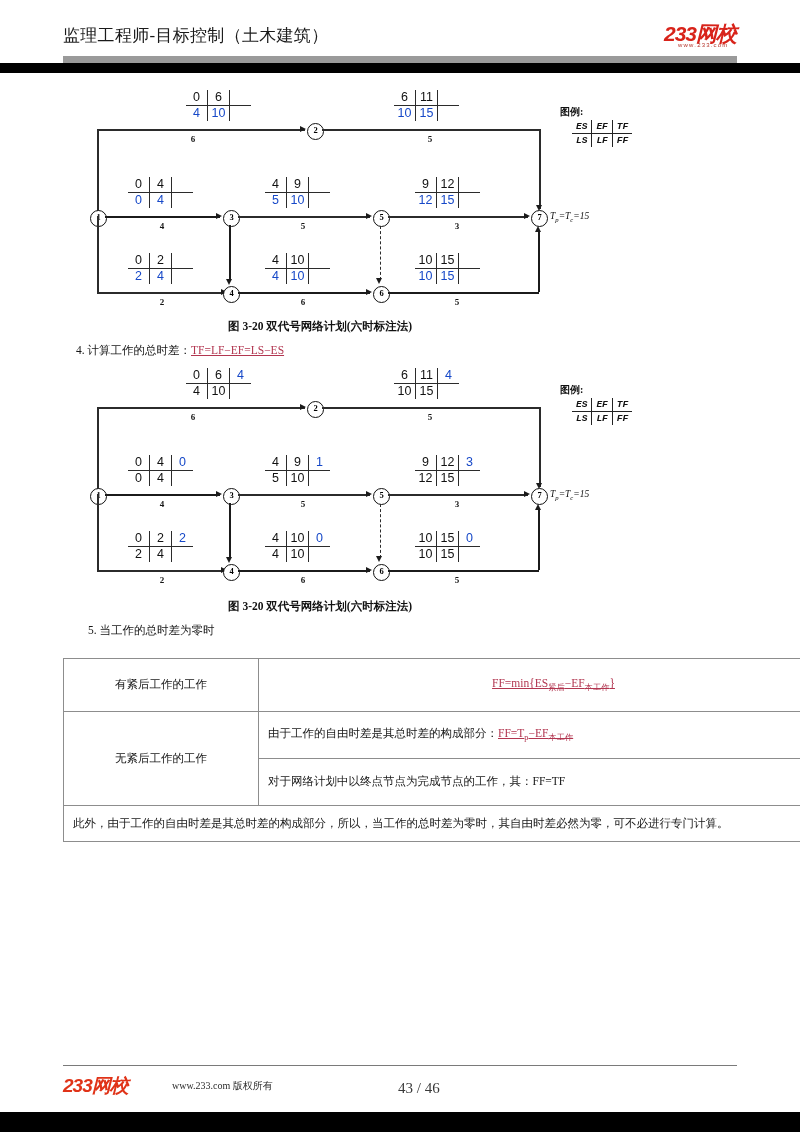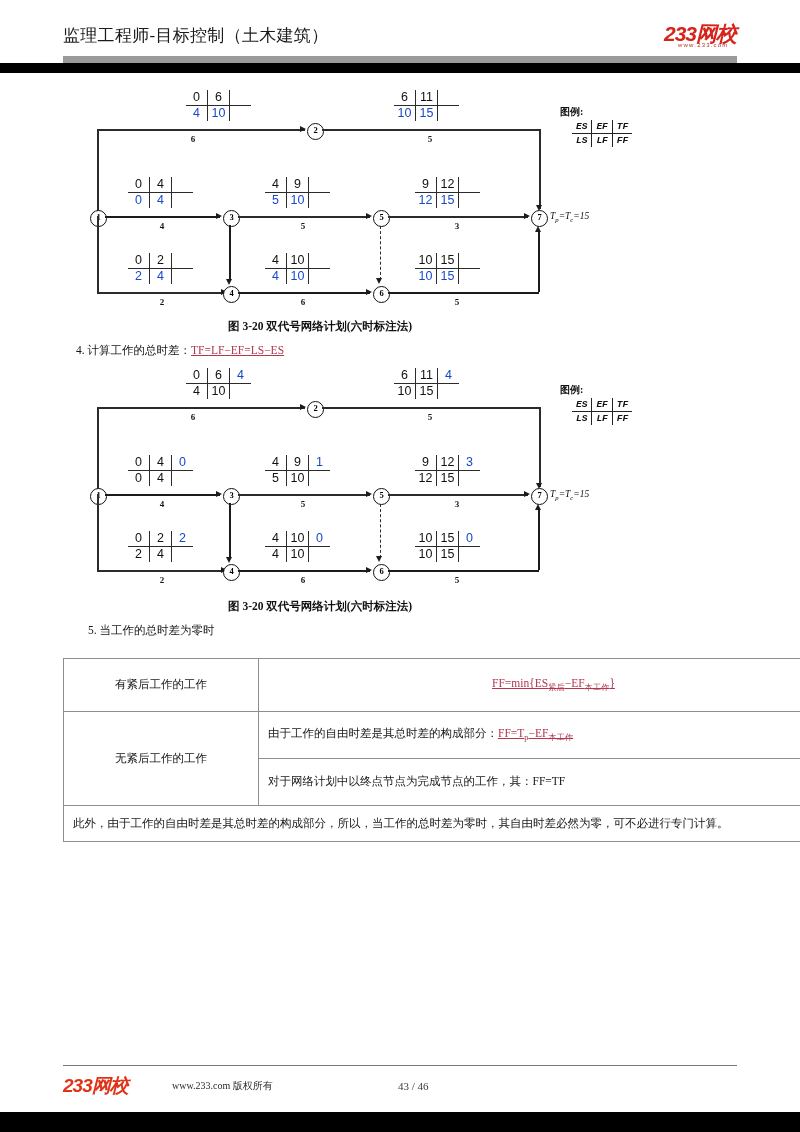--- a/index.html
+++ b/index.html
@@ -24,21 +24,21 @@
   .logo{position:absolute;font-family:"Liberation Sans","DejaVu Sans",sans-serif;}
   .logo-top{left:664px;top:20px;font-size:21px;font-weight:bold;color:#d8231a;letter-spacing:-1px;
             font-style:italic;white-space:nowrap;}
   .logo-sub{left:678px;top:42px;font-size:6px;color:#b5342a;letter-spacing:1.2px;white-space:nowrap;}
 
   
   .foot-rule{position:absolute;left:63px;top:1065px;width:674px;height:1px;background:#7a7a7a;}
   .foot-logo{position:absolute;left:63px;top:1073px;font-size:19px;font-weight:bold;color:#e03318;
              font-style:italic;letter-spacing:-1px;font-family:"Liberation Sans","DejaVu Sans",sans-serif;}
   .foot-txt{position:absolute;left:172px;top:1079px;font-size:10px;color:#2b2b2b;white-space:nowrap;}
-  .foot-page{position:absolute;left:398px;top:1080px;font-size:11px;color:#3a3a3a;white-space:nowrap;}
+  .foot-page{position:absolute;left:398px;top:1080px;font-size:15px;color:#3a3a3a;white-space:nowrap;}
 
   
   .caption{position:absolute;font-size:11.5px;font-weight:bold;color:#111;white-space:nowrap;}
   .step{position:absolute;font-size:11.5px;color:#161616;white-space:nowrap;}
   .formula-red{color:#b23650;text-decoration:underline;}
   .formula-red sub{font-size:.72em;}
 
   
   .diagram{position:absolute;}
   .ln{position:absolute;background:#2b2b2b;}

